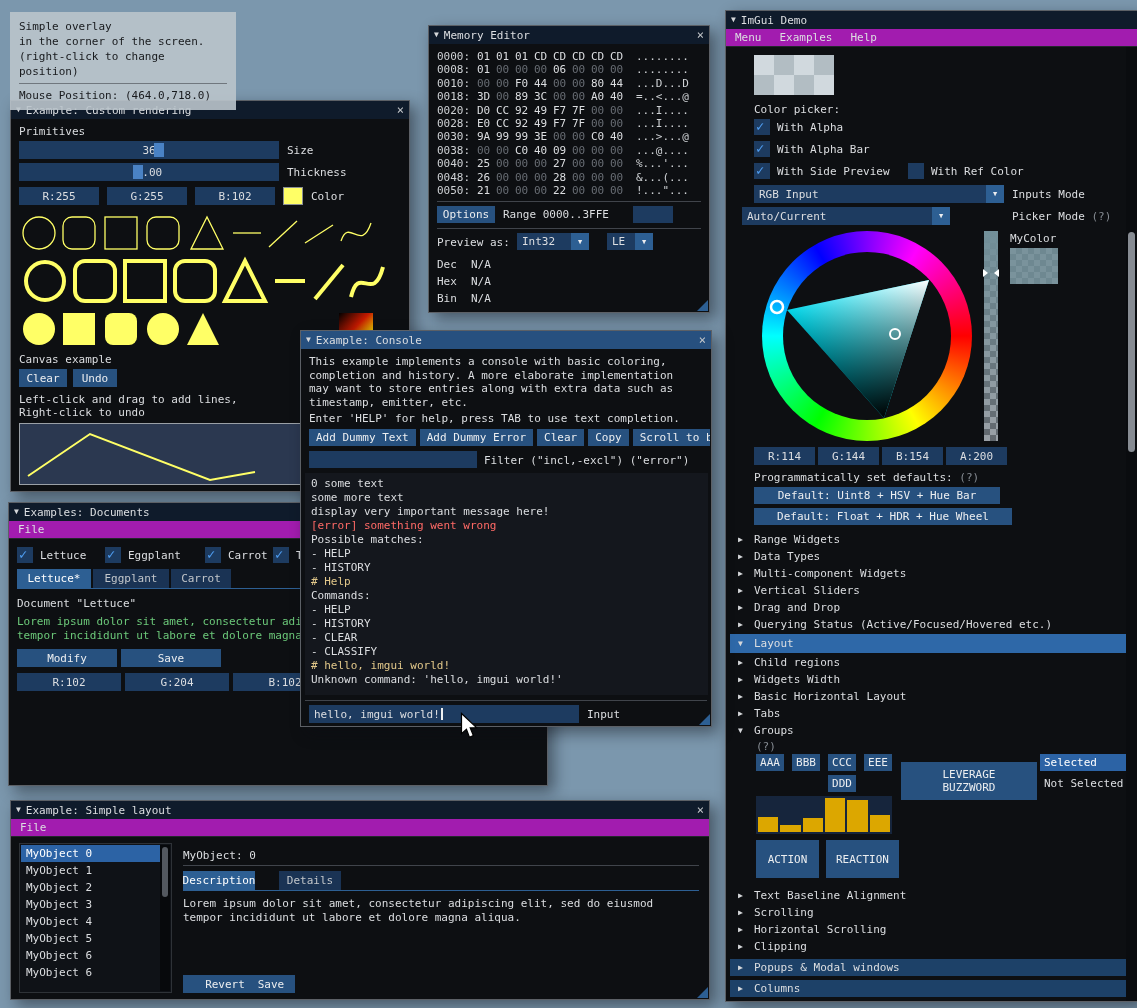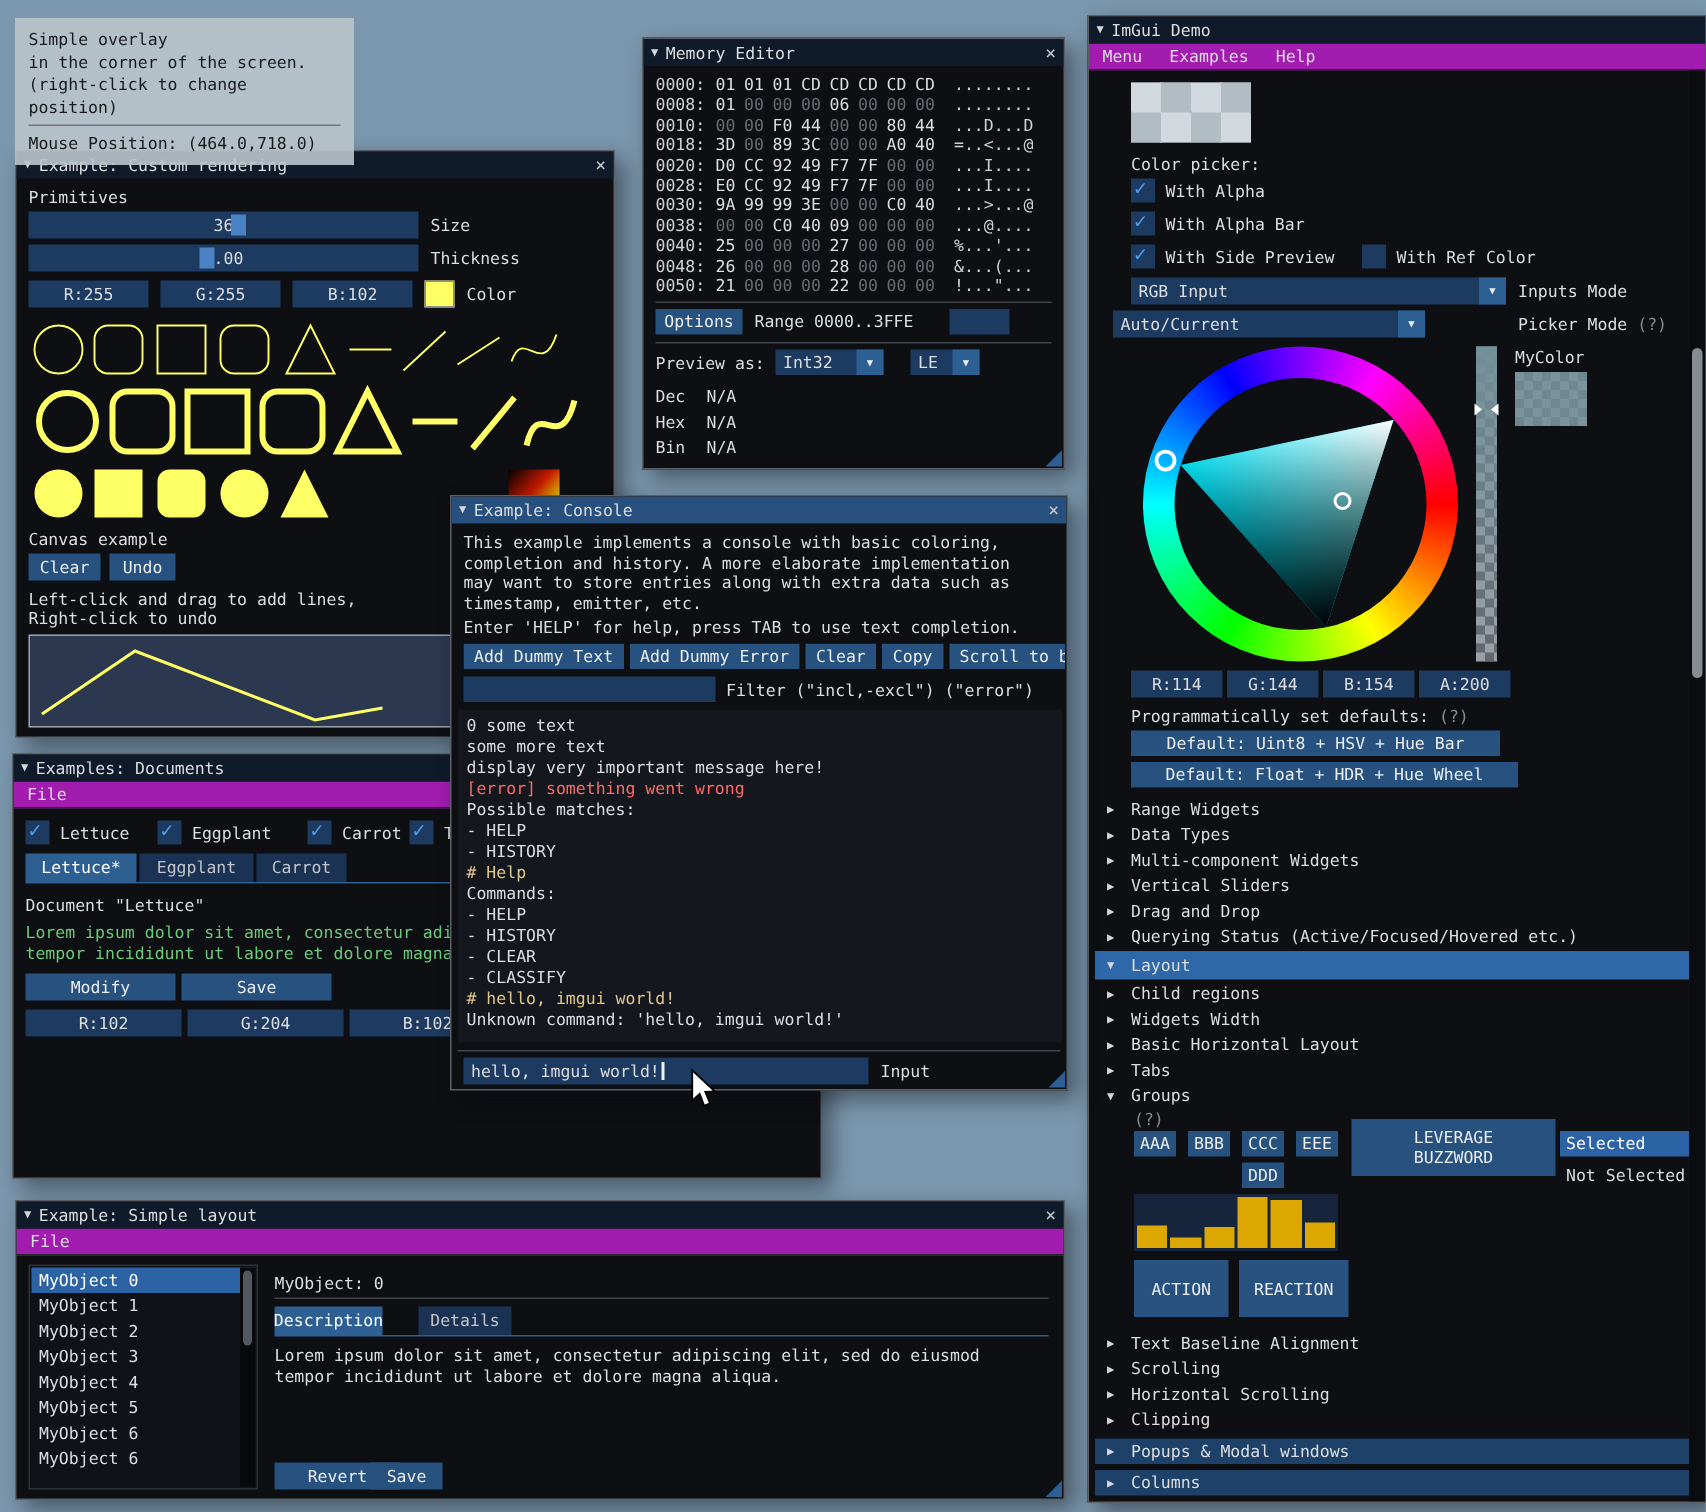--- a/index.html
+++ b/index.html
@@ -422,21 +422,21 @@
         <span class="arrow">▼</span>
         <span>Groups</span>
       </div>
       <div id="groups-block">
       <span class="abs gray" style="left:26px;top:1px">(?)</span>
       <div class="btn" style="left:26px;top:15px;width:28px;height:17px">AAA</div>
       <div class="btn" style="left:62px;top:15px;width:28px;height:17px">BBB</div>
       <div class="btn" style="left:98px;top:15px;width:28px;height:17px">CCC</div>
       <div class="btn" style="left:134px;top:15px;width:28px;height:17px">EEE</div>
       <div class="btn" style="left:98px;top:36px;width:28px;height:17px">DDD</div>
-      <div class="btn" style="left:171px;top:7px;width:136px;height:38px;white-space:pre-line;text-align:center;line-height:13px">LEVERAGE
+      <div class="btn" style="left:171px;top:23px;width:136px;height:38px;white-space:pre-line;text-align:center;line-height:13px">LEVERAGE
 BUZZWORD</div>
       <div class="abs" style="left:310px;top:15px;width:88px;height:17px;background:#2c63a5;line-height:17px;padding-left:4px;color:#fff">Selected</div>
       <div class="abs" style="left:310px;top:36px;height:17px;line-height:17px;padding-left:4px">Not Selected</div>
       <div id="histogram" class="hist abs" style="left:26px;top:57px;width:136px;height:38px">
           <div class="hist-bar" style="height: 45%; background: rgb(220, 167, 0);"></div>
           <div class="hist-bar" style="height: 20%; background: rgb(220, 167, 0);"></div>
           <div class="hist-bar" style="height: 40%; background: rgb(220, 167, 0);"></div>
           <div class="hist-bar" style="height: 100%; background: rgb(220, 167, 0);"></div>
           <div class="hist-bar" style="height: 95%; background: rgb(220, 167, 0);"></div>
           <div class="hist-bar" style="height: 50%; background: rgb(220, 167, 0);"></div>

